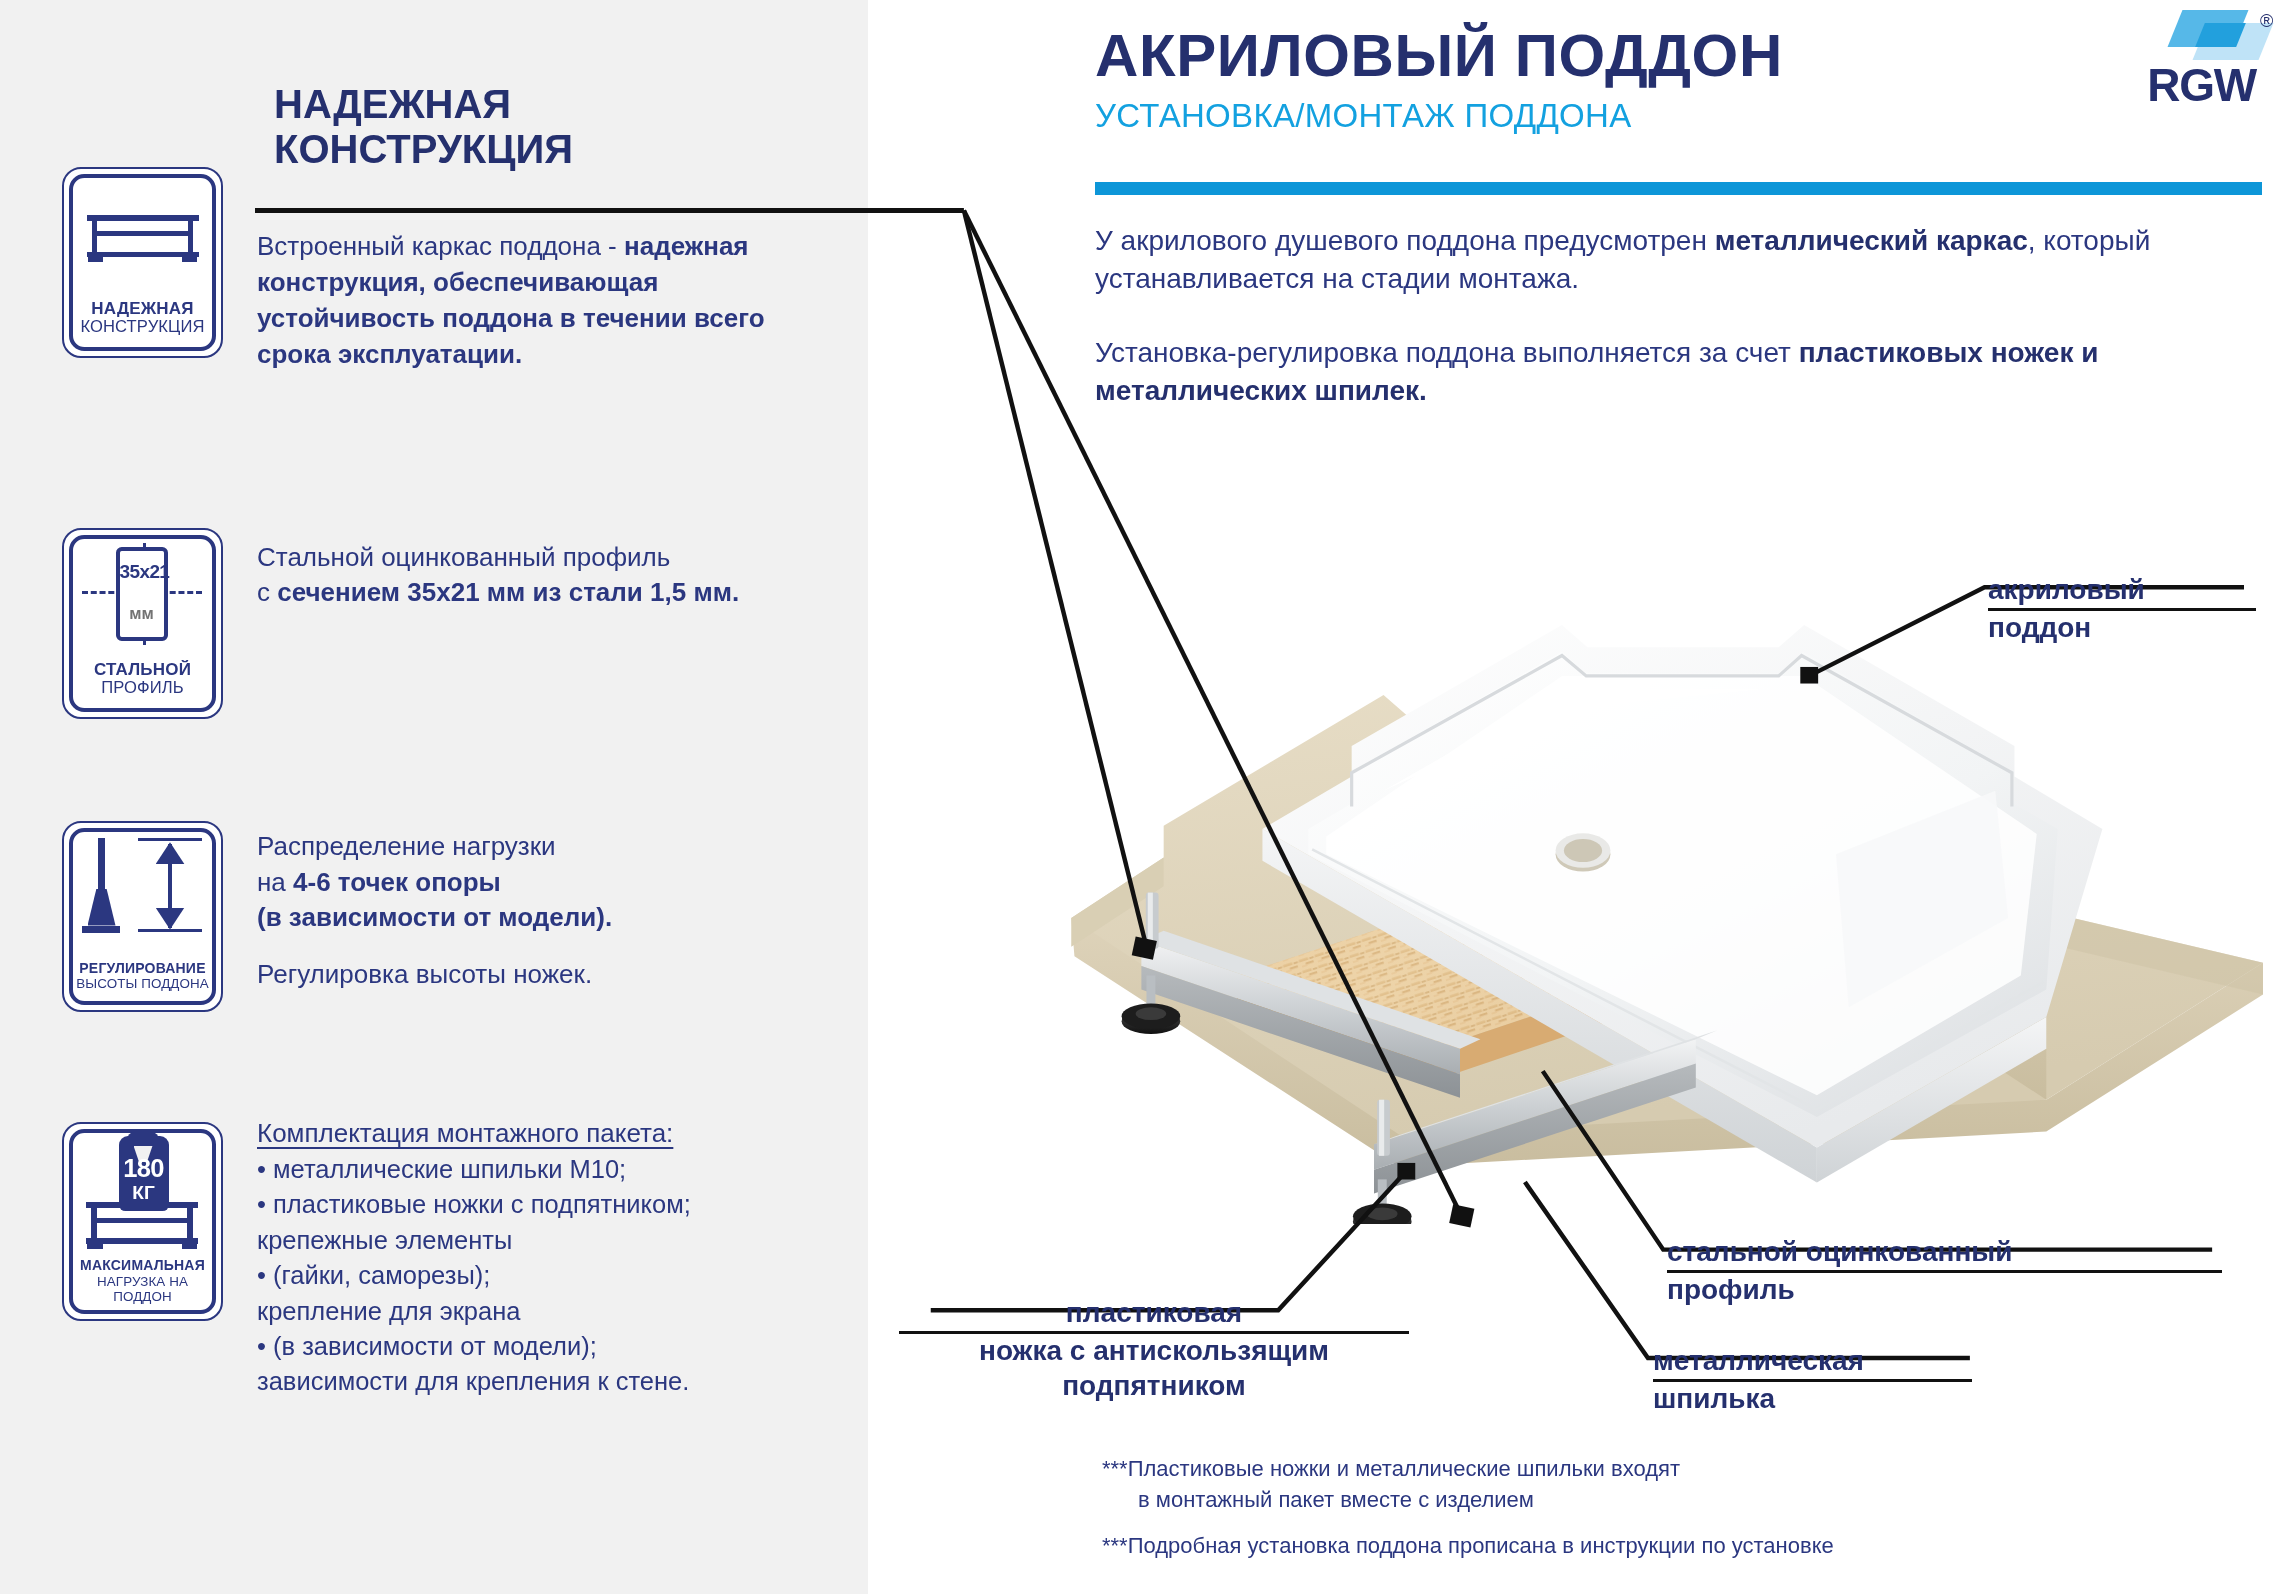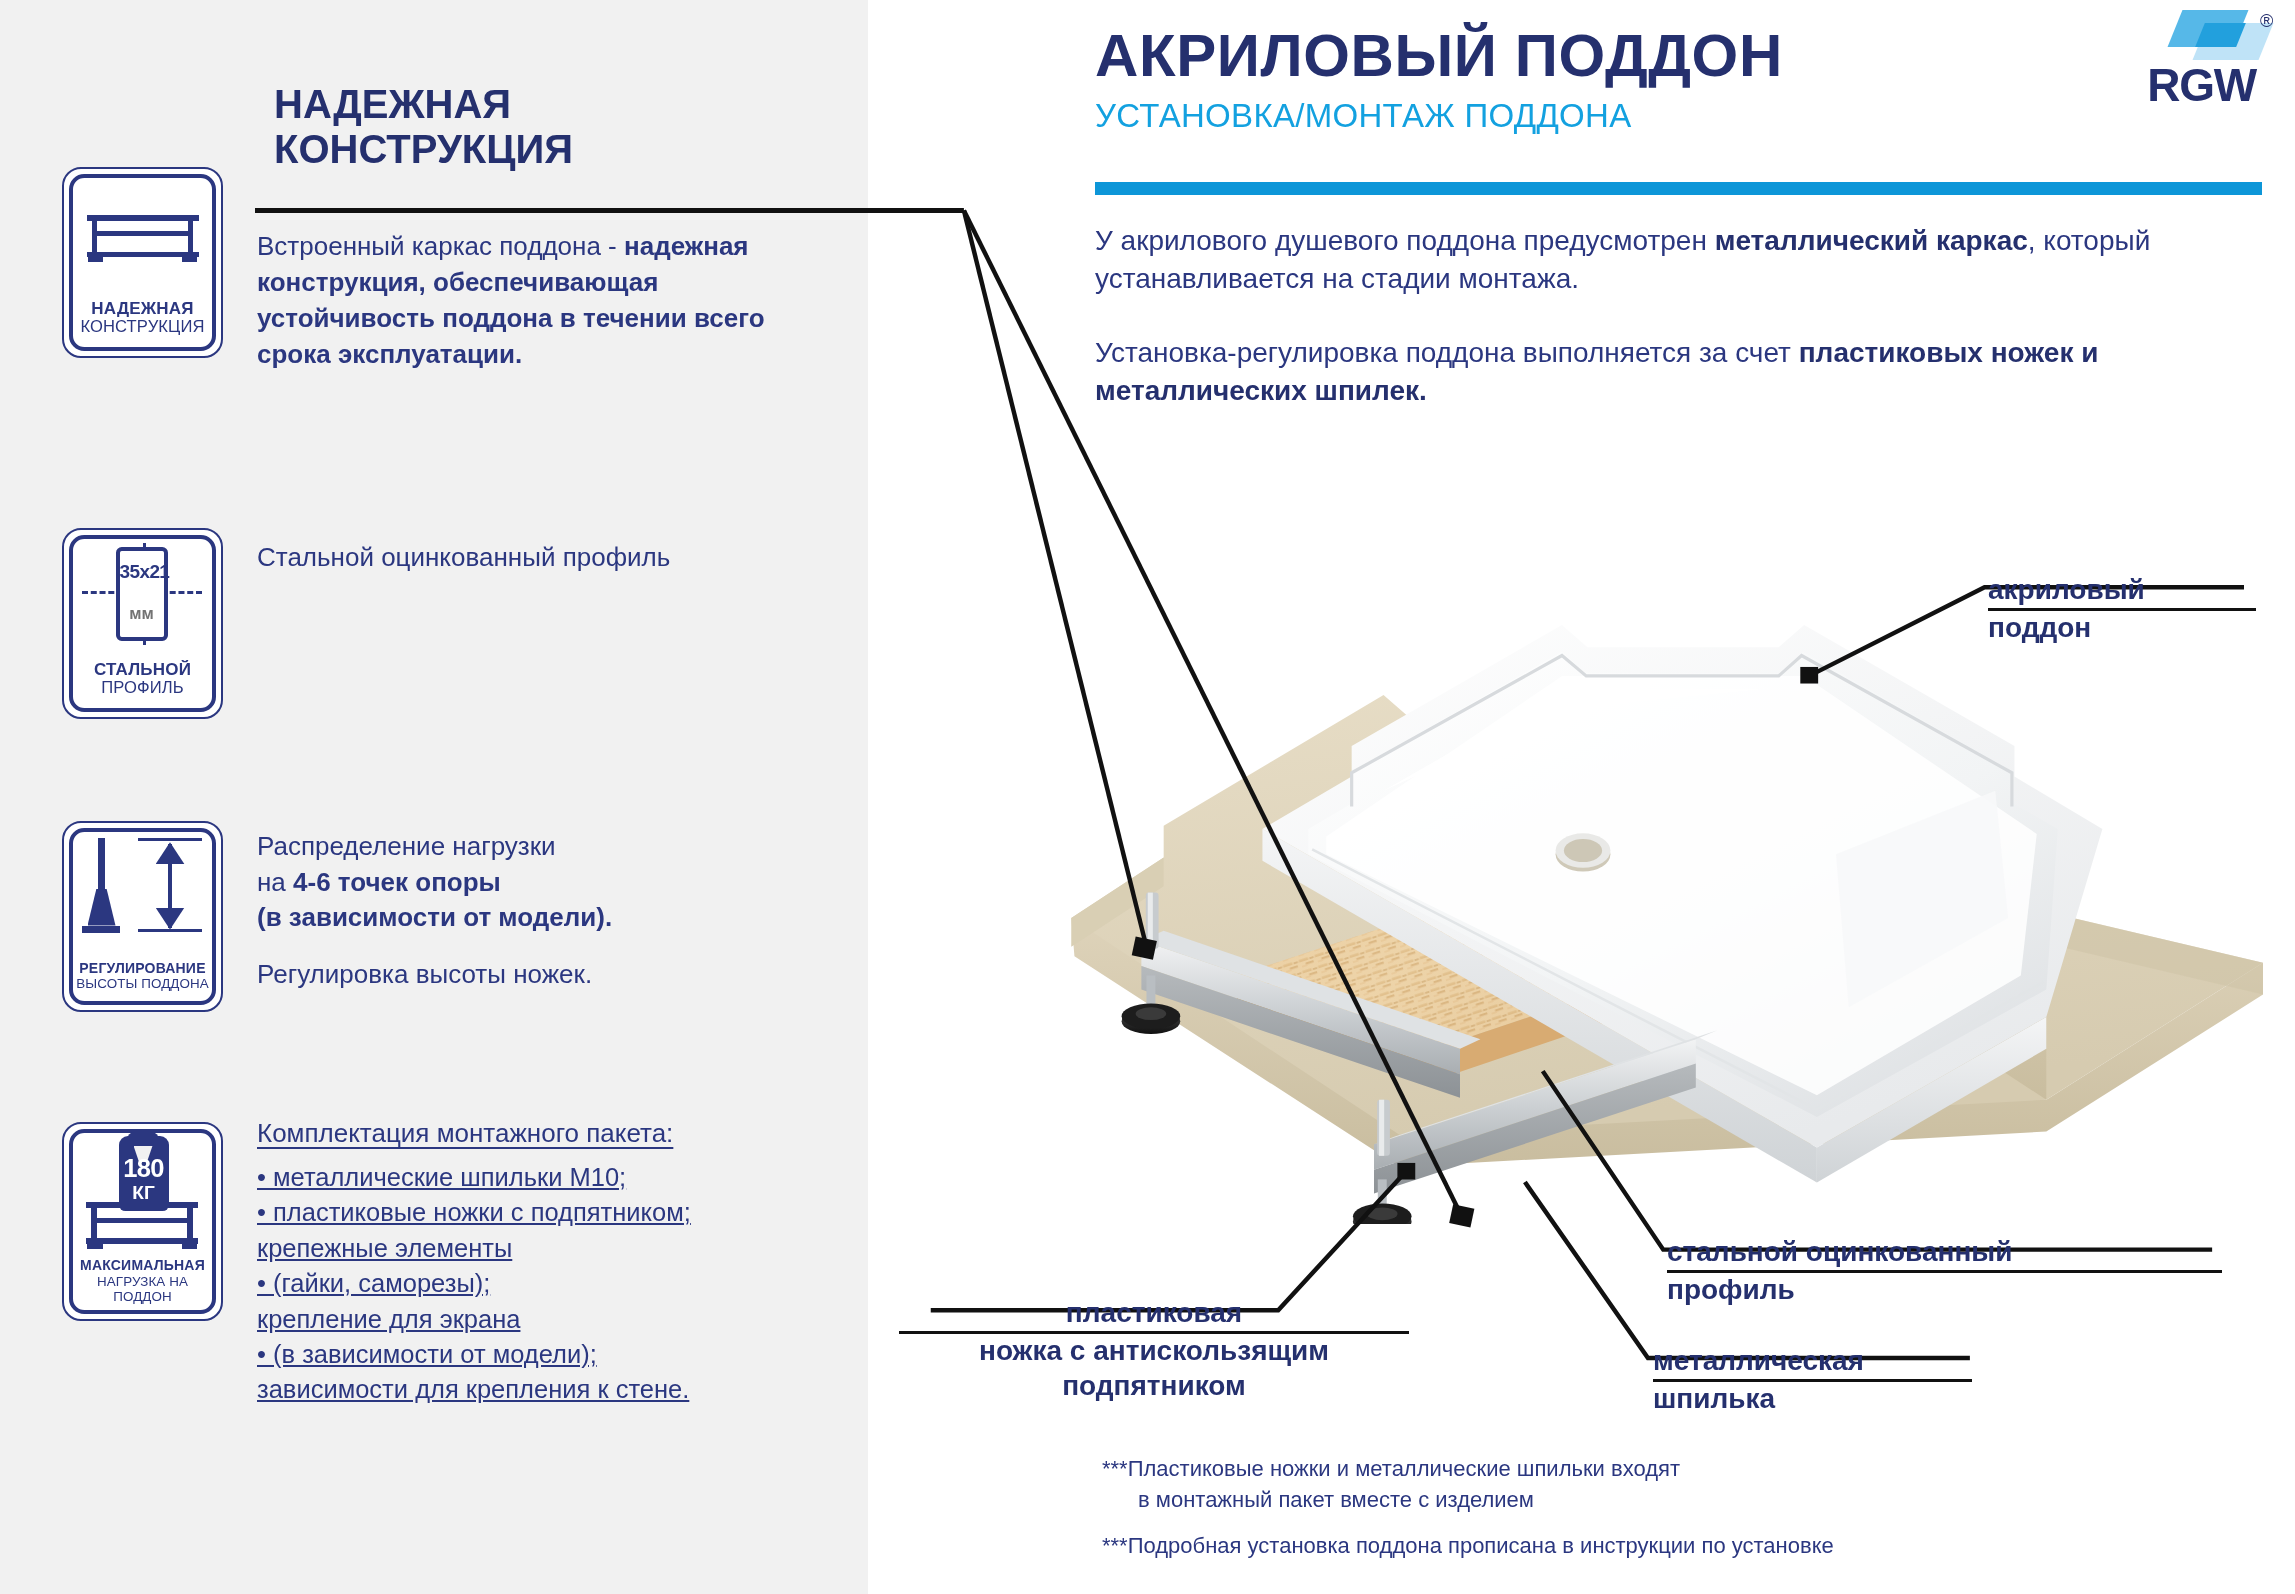--- a/index.html
+++ b/index.html
@@ -153,21 +153,21 @@
     position:absolute;left:40px;top:50px;width:50px;text-align:center;
     color:#ffffff;font-size:19px;font-weight:bold;line-height:1;
   }
   .wt-rail{position:absolute;left:7.7px;top:69px;}
 
   
   .pack-title{
     font-size:26px;color:#2b3780;text-decoration:underline;
     text-underline-offset:5.1px;line-height:1.3;
   }
-  .pack-list{font-size:25.5px;color:#2b3780;line-height:1.34;margin-top:9px;text-decoration:underline;}
+  .pack-list{font-size:25.5px;color:#2b3780;line-height:1.34;margin-top:1px;}
   .pack-list div{margin-bottom:1.3px;}
 
   
   svg.overlay{position:absolute;left:0;top:0;width:2295px;height:1594px;pointer-events:none;}
 
   
   .illus{position:absolute;left:1052px;top:472px;width:1243px;height:752px;}
 
   
   .callout{
@@ -249,20 +249,21 @@
           </div>
         </div>
       </div>
       <div class="badge-cap">
         <div class="l1">СТАЛЬНОЙ</div>
         <div class="l2">ПРОФИЛЬ</div>
       </div>
     </div>
     <div class="feature-text" style="width:536px;margin-top:11.5px;">
       <div class="para">Стальной оцинкованный профиль</div>
+      <div class="para"><span>с </span><b>сечением 35х21 мм из стали 1,5 мм.</b></div>
     </div>
   </div>
 
   <div class="feature" style="left:62px;top:821px;">
     <div class="badge">
       <div class="badge-art">
         <div class="leg-wrap" style="margin-top:-3.8px;">
           <div class="leg-stem"></div>
           <div class="leg-cone"></div>
           <div class="leg-base"></div>

